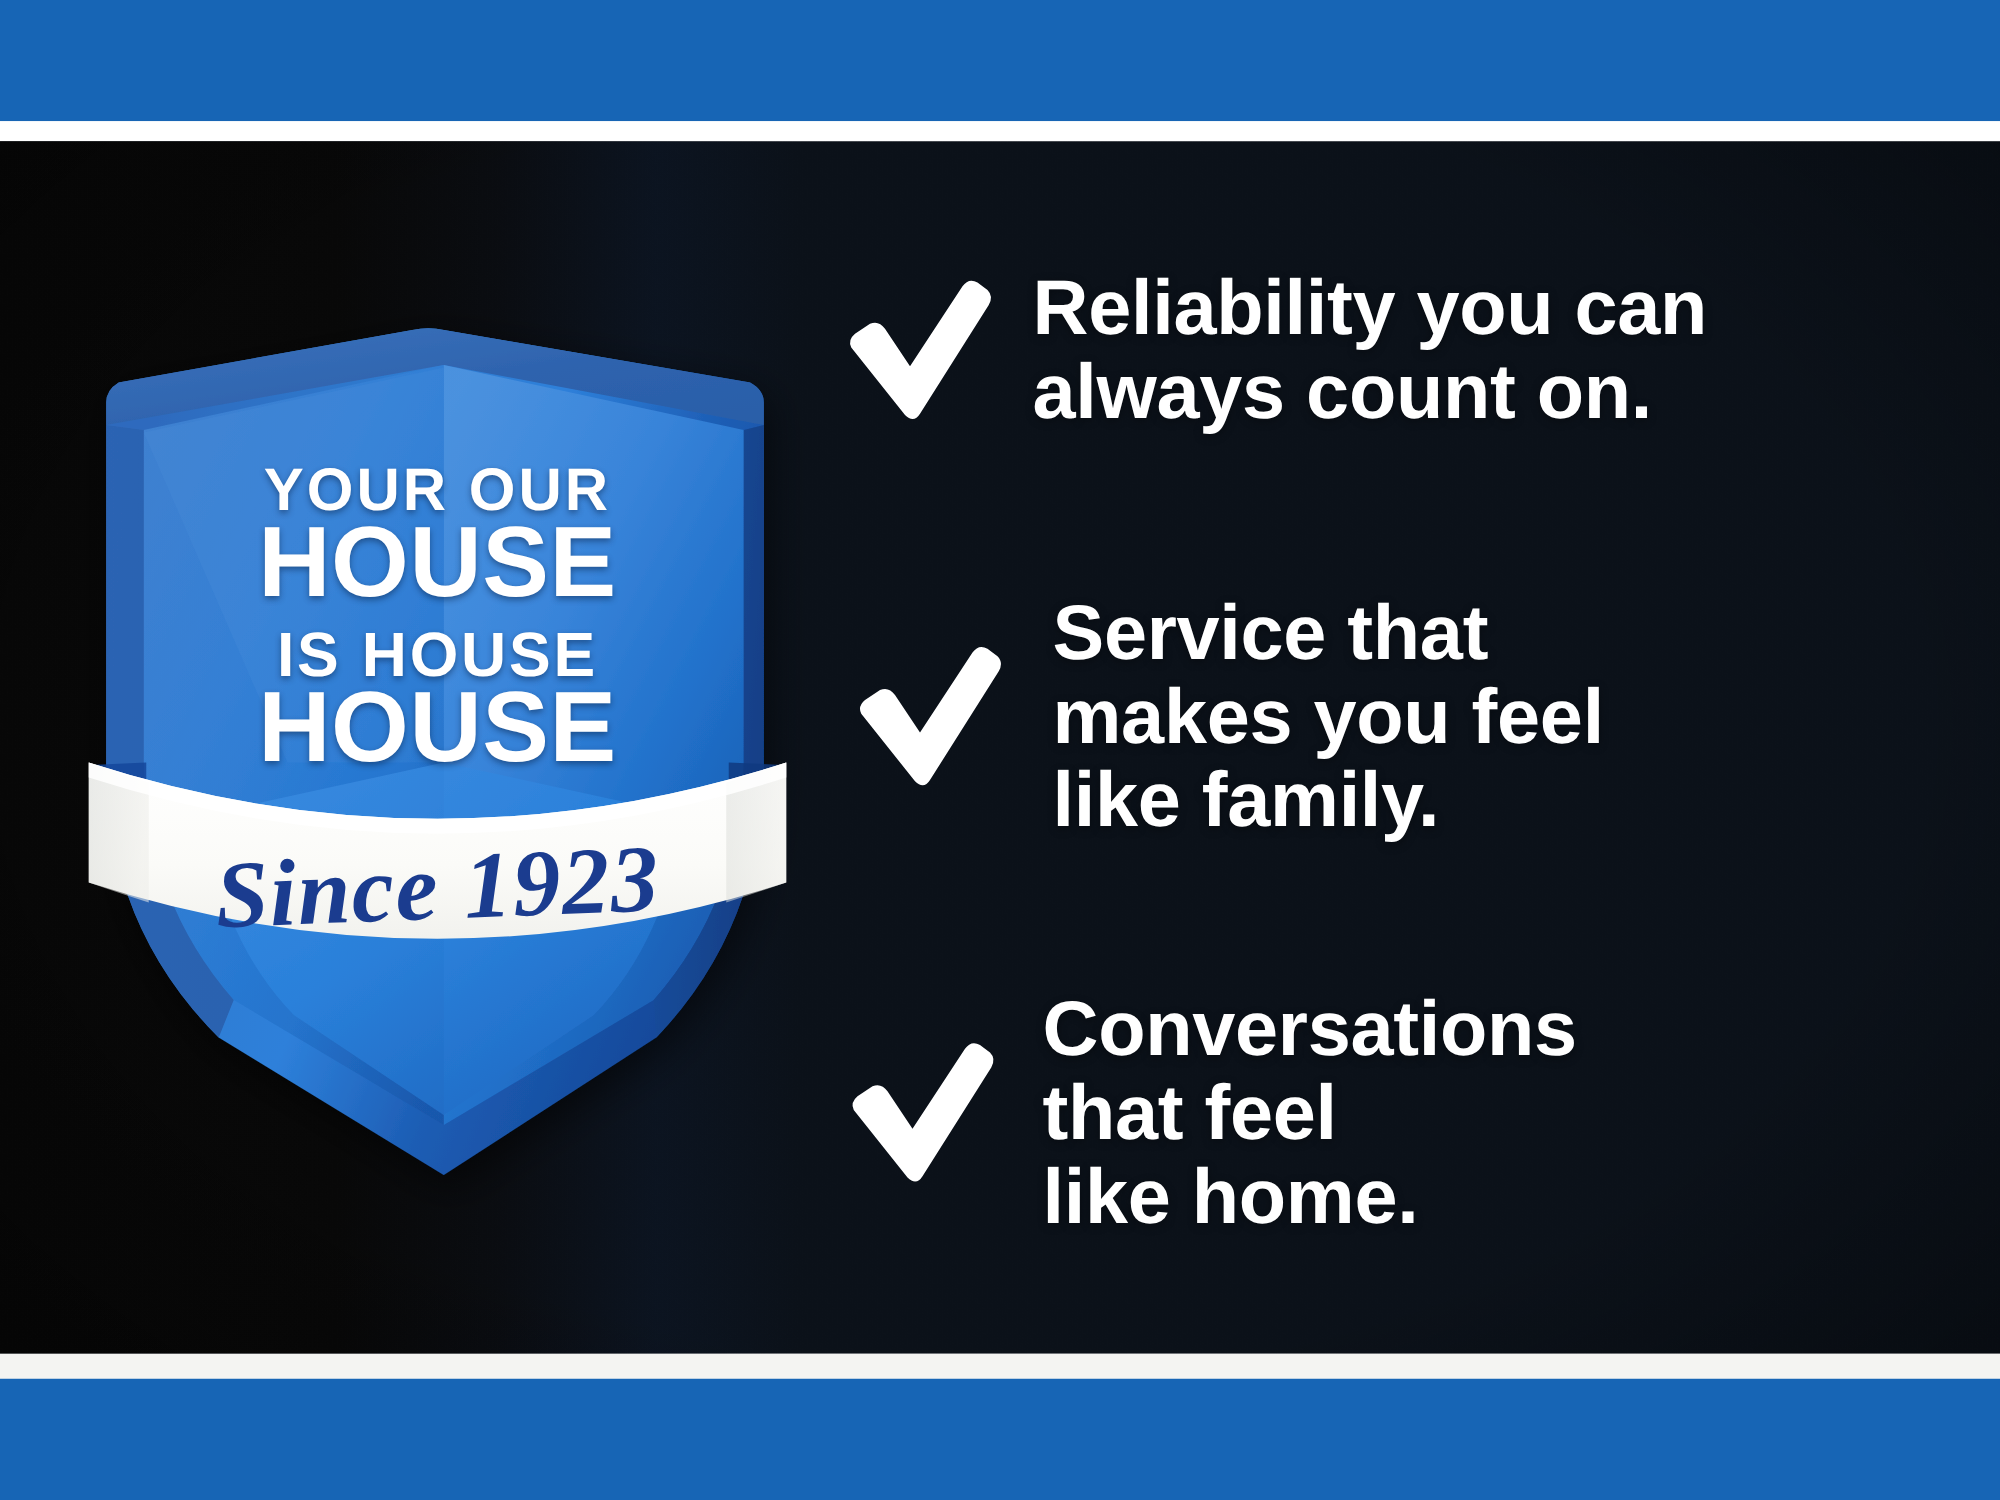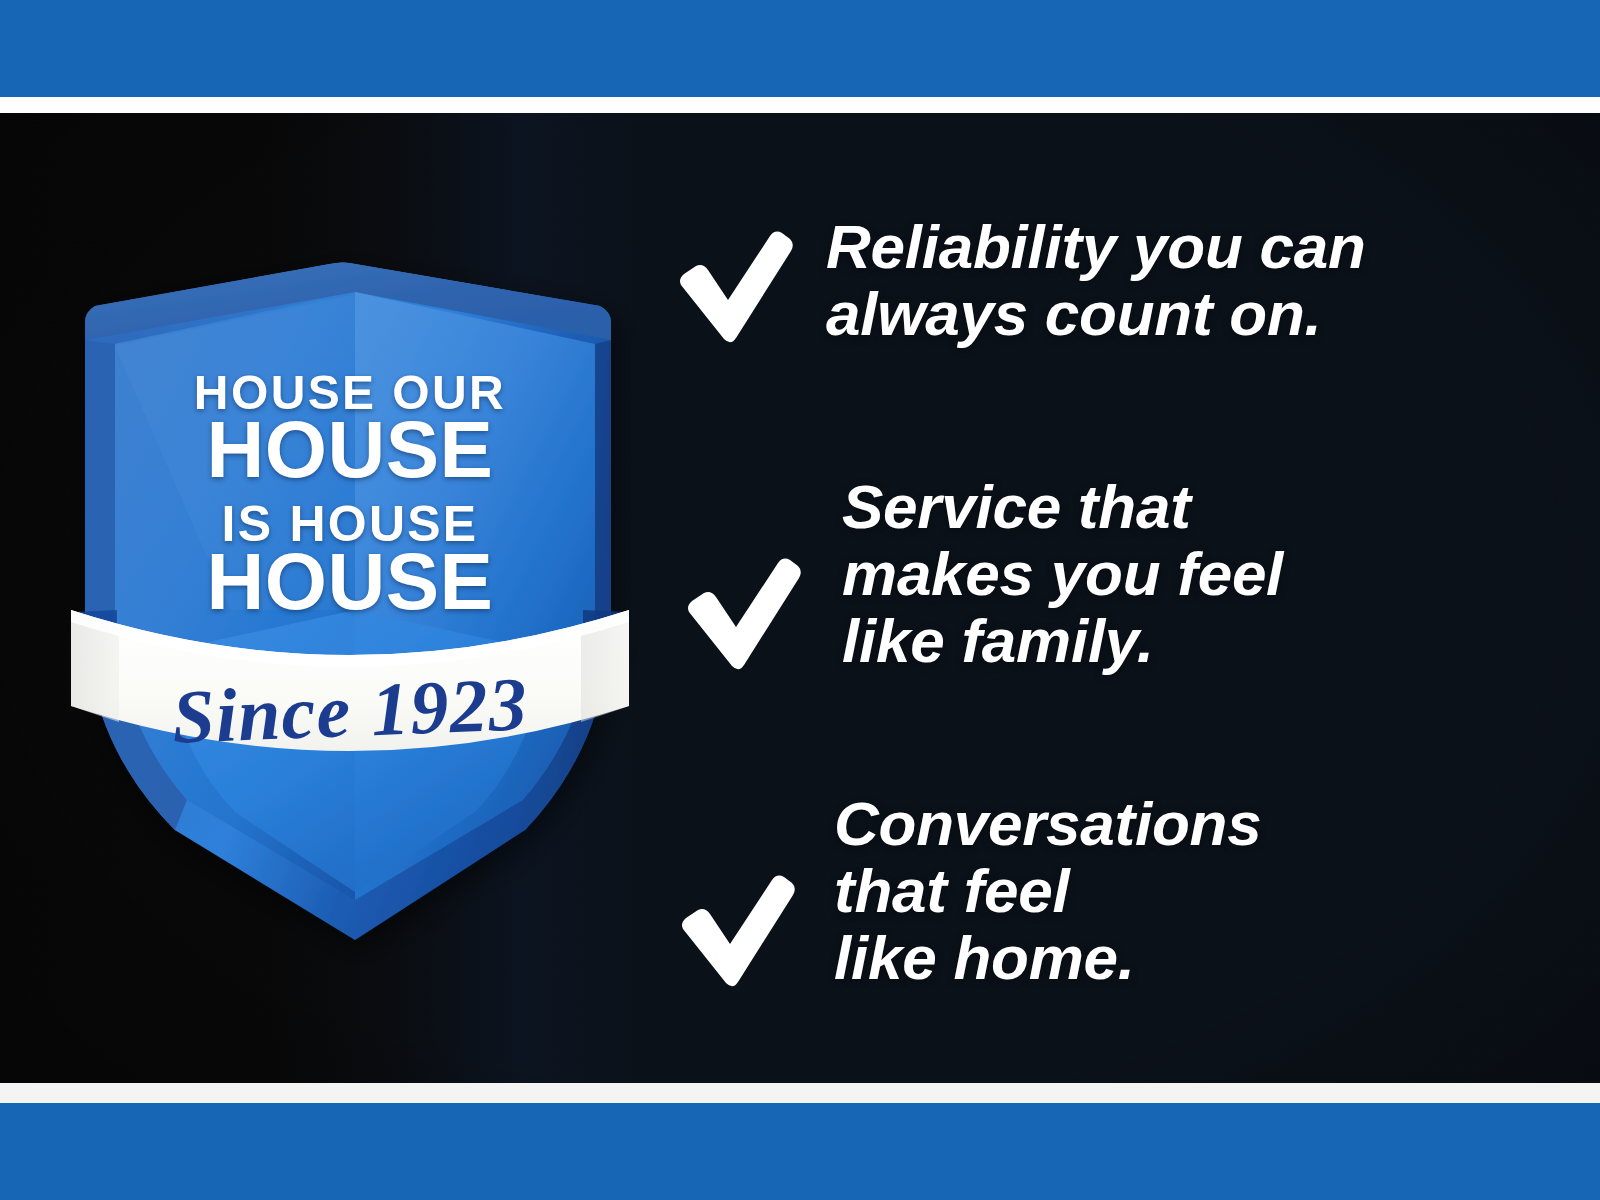--- a/index.html
+++ b/index.html
@@ -94,21 +94,21 @@
     font-size:76px;letter-spacing:0.015em;
     color:#1B3C8F;
     transform:rotate(-2.2deg);
   }
 
   
   .bullets{
     position:absolute;left:670px;top:113px;width:890px;height:970px;
   }
   .bullet{
-    position:absolute;display:flex;align-items:flex-end;font-style:italic;
+    position:absolute;display:flex;align-items:center;
   }
   .bullet-1{ left:0px;   top:95px;  }
   .bullet-2{ left:8px;   top:355px; }
   .bullet-3{ left:2px;   top:672px; }
 
   .check{
     flex:0 0 auto;width:126px;height:126px;margin-right:16px;
   }
   .check svg{display:block;width:100%;height:100%;}
 
@@ -262,21 +262,21 @@
 
         <path d="M 16 470 Q 42 479 64 486 L 64 582 Q 42 575 16 566 Z" fill="url(#ribbonShade)" opacity="0.55"></path>
 
         <path d="M 574 470 Q 548 479 526 486 L 526 582 Q 548 575 574 566 Z" fill="url(#ribbonShade)" opacity="0.5"></path>
 
         <path d="M 16 470 Q 295 560 574 470 L 574 482 Q 295 572 16 482 Z" fill="#FFFFFF" opacity="0.85"></path>
       </g>
     </svg>
 
     <div class="badge-text">
-      <div class="bt-line bt-where">HOUSE OUR</div>
+      <div class="bt-line bt-where">YOUR OUR</div>
       <div class="bt-line bt-house1">HOUSE</div>
       <div class="bt-line bt-isyour">IS HOUSE</div>
       <div class="bt-line bt-house2">HOUSE</div>
       <div class="bt-since">Since 1923</div>
     </div>
   </div>
 
   <div class="bullets">
 
     <div class="bullet bullet-1">

